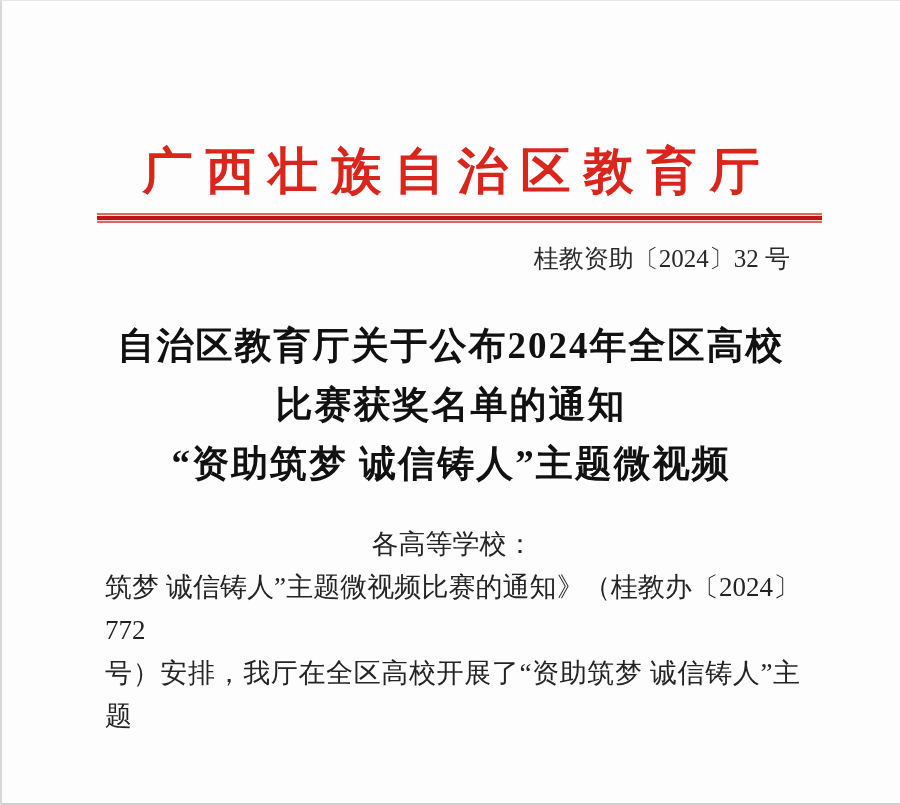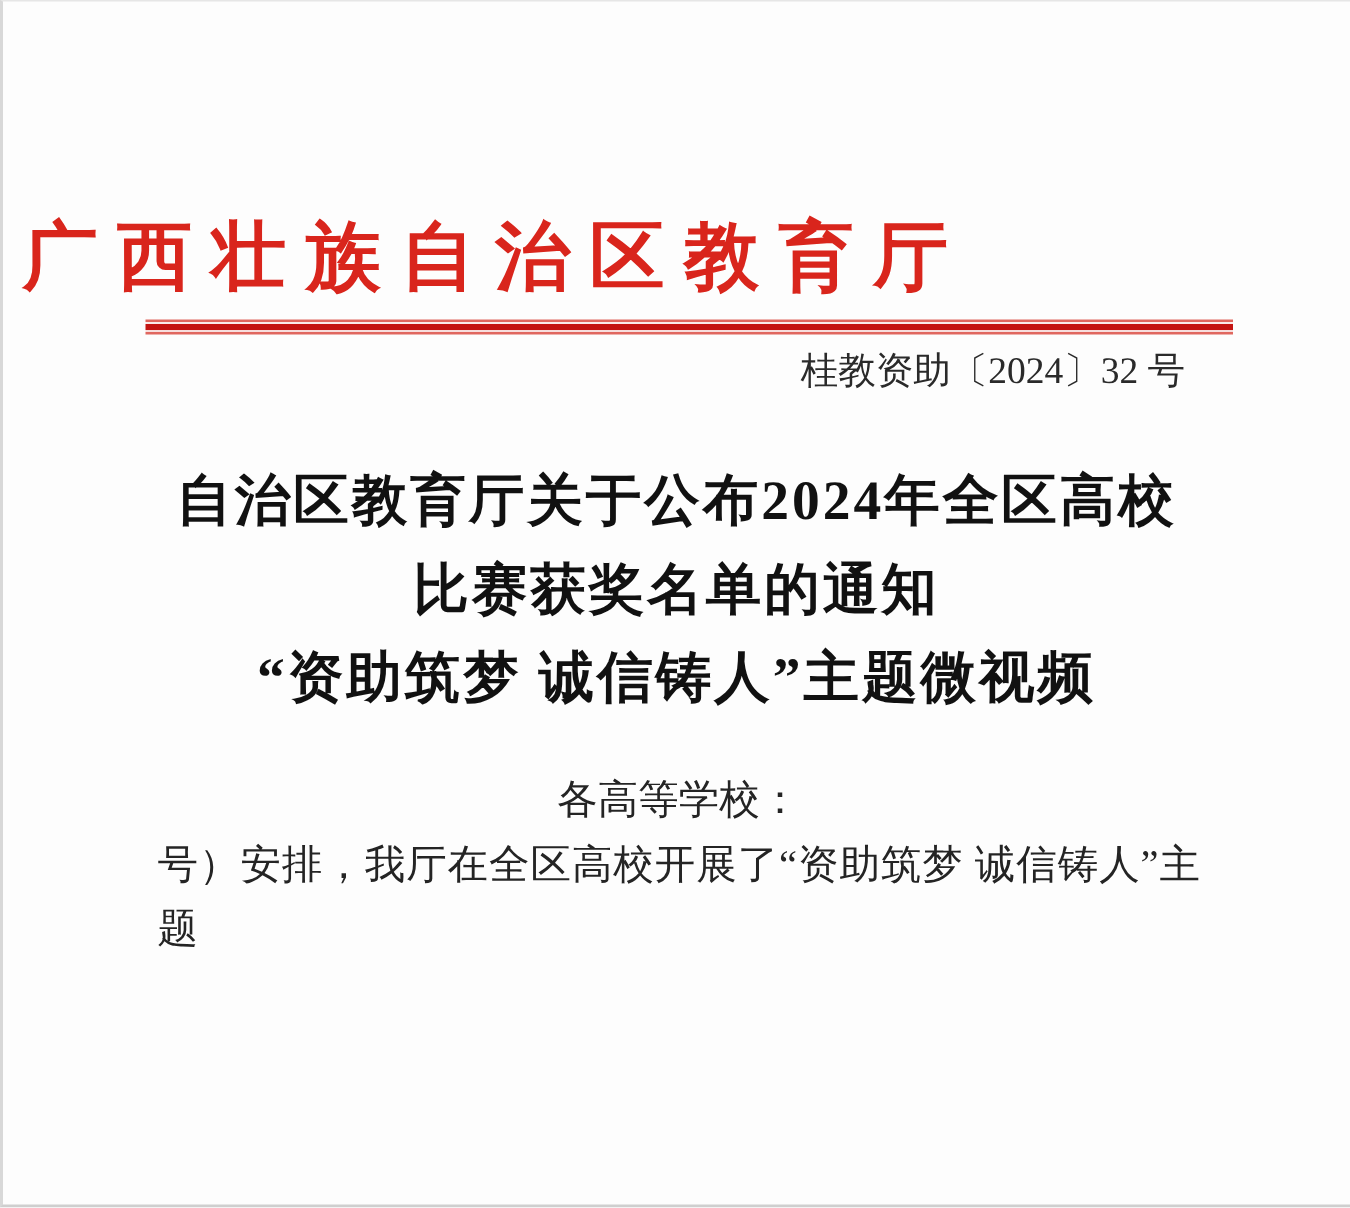--- a/index.html
+++ b/index.html
@@ -15,40 +15,41 @@
     border-left: 2px solid #d8d8d8;
     border-top: 1px solid #e6e6e6;
     border-bottom: 2px solid #cfcfcf;
     overflow: hidden;
     position: relative;
     font-family: "Liberation Serif", "DejaVu Serif", serif;
     color: #1f1f1f;
   }
   .letterhead {
     margin-top: 138px;
+    text-align: center;
     font-size: 50px;
     font-weight: bold;
     color: #d9251c;
     letter-spacing: 13px;
     text-indent: 13px;
     line-height: 64px;
     white-space: nowrap;
   }
   .red-rule {
     margin: 10px 78px 0 95px;
     height: 10px;
     background: linear-gradient(to bottom,
       #e0675f 0%, #e0675f 18%,
       #faeceb 18%, #faeceb 28%,
       #c41412 28%, #c41412 72%,
       #f7dedd 72%, #f7dedd 82%,
       #e0675f 82%, #e0675f 100%);
   }
   .doc-number {
-    margin-top: 8px;
+    margin-top: 19px;
     padding-right: 110px;
     text-align: right;
     font-size: 25px;
     line-height: 34px;
     color: #2a2a2a;
   }
   .doc-title {
     margin-top: 40px;
     text-align: center;
     font-weight: bold;
@@ -88,17 +89,18 @@
   <div class="doc-number">桂教资助〔2024〕32 号</div>
 
   <div class="doc-title">
     <div>自治区教育厅关于公布2024年全区高校</div>
     <div>比赛获奖名单的通知</div>
     <div>“资助筑梦 诚信铸人”主题微视频</div>
   </div>
 
   <div class="body-text">
     <div class="salutation">各高等学校：</div>
+    <div class="para-line">筑梦 诚信铸人”主题微视频比赛的通知》（桂教办〔2024〕772</div>
     <div class="para-line">号）安排，我厅在全区高校开展了“资助筑梦 诚信铸人”主题</div>
 
   </div>
 
 </div>
 
 </body></html>

